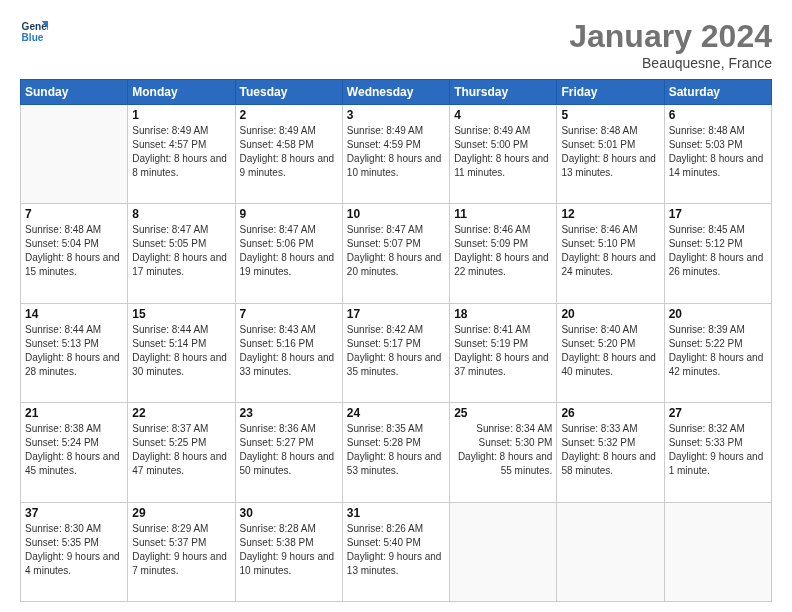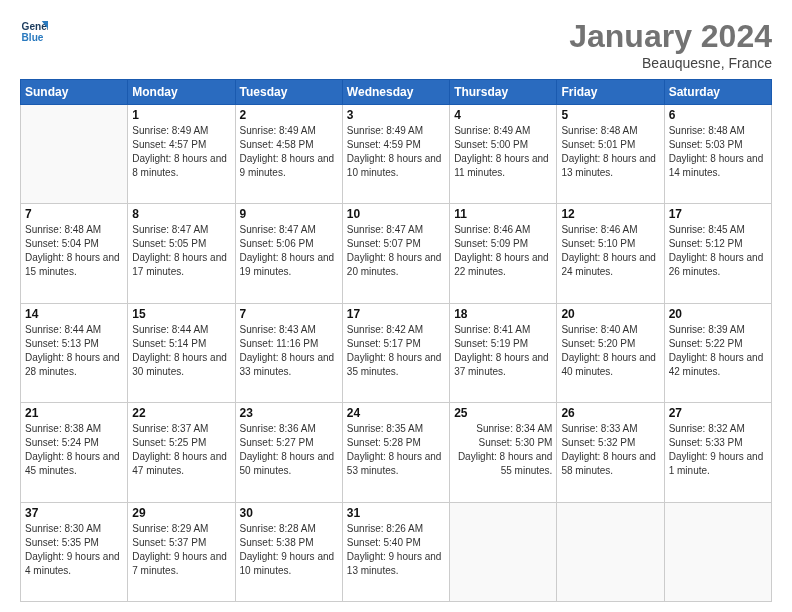--- a/index.html
+++ b/index.html
@@ -210,21 +210,21 @@
           </td>
           <td>
             <div class="day-num">15</div>
             <div class="day-info" style="white-space: pre-line;">Sunrise: 8:44 AM
 Sunset: 5:14 PM
 Daylight: 8 hours and 30 minutes.</div>
           </td>
           <td>
             <div class="day-num">7</div>
             <div class="day-info" style="white-space: pre-line;">Sunrise: 8:43 AM
-Sunset: 11:16 PM
+Sunset: 5:16 PM
 Daylight: 8 hours and 33 minutes.</div>
           </td>
           <td>
             <div class="day-num">17</div>
             <div class="day-info" style="white-space: pre-line;">Sunrise: 8:42 AM
 Sunset: 5:17 PM
 Daylight: 8 hours and 35 minutes.</div>
           </td>
           <td>
             <div class="day-num">18</div>

